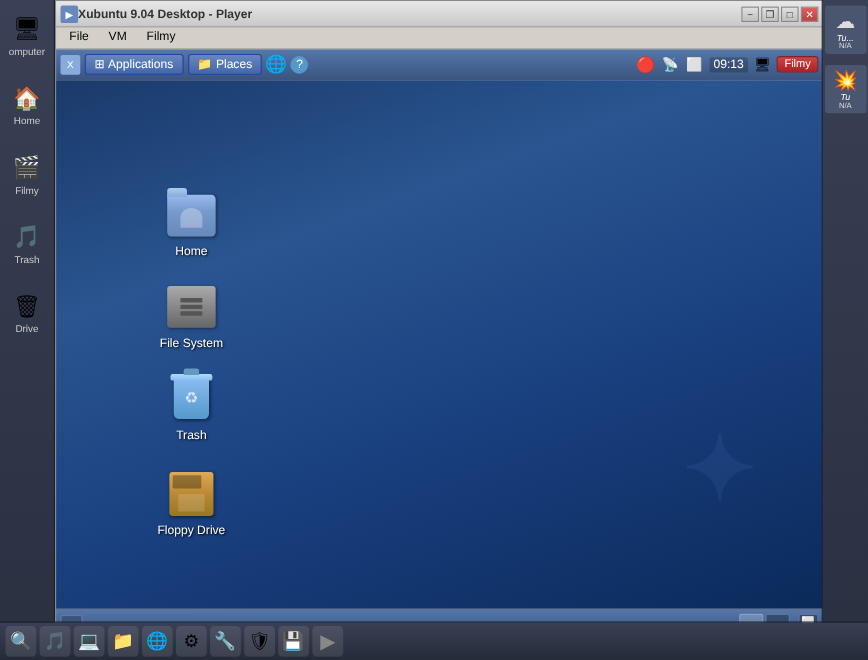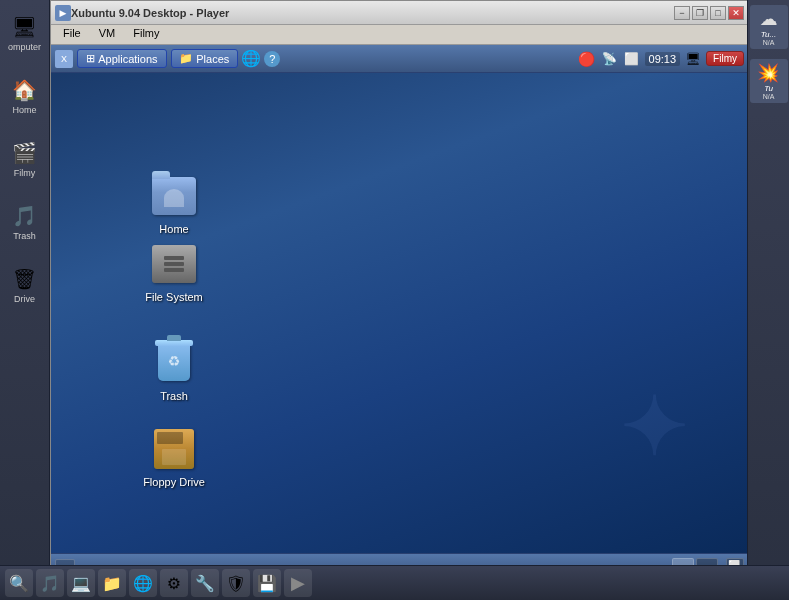--- a/index.html
+++ b/index.html
@@ -589,21 +589,21 @@
 
     <div class="desktop-icon" style="left: 83px; top: 95px;">
       <div class="icon-img">
         <div class="folder-icon home-folder">
           <div style="position:absolute; top:12px; left:50%; transform:translateX(-50%); width:20px; height:18px; background:rgba(255,255,255,0.3); border-radius:50% 50% 0 0;"></div>
         </div>
       </div>
       <div class="icon-label">Home</div>
     </div>
 
-    <div class="desktop-icon" style="left: 83px; top: 163px;">
+    <div class="desktop-icon" style="left: 83px; top: 178px;">
       <div class="icon-img">
         <div class="filesys-icon"></div>
       </div>
       <div class="icon-label">File System</div>
     </div>
 
     <div class="desktop-icon" style="left: 83px; top: 262px;">
       <div class="icon-img">
         <div class="trash-icon-wrap">
           <div class="trash-can">

